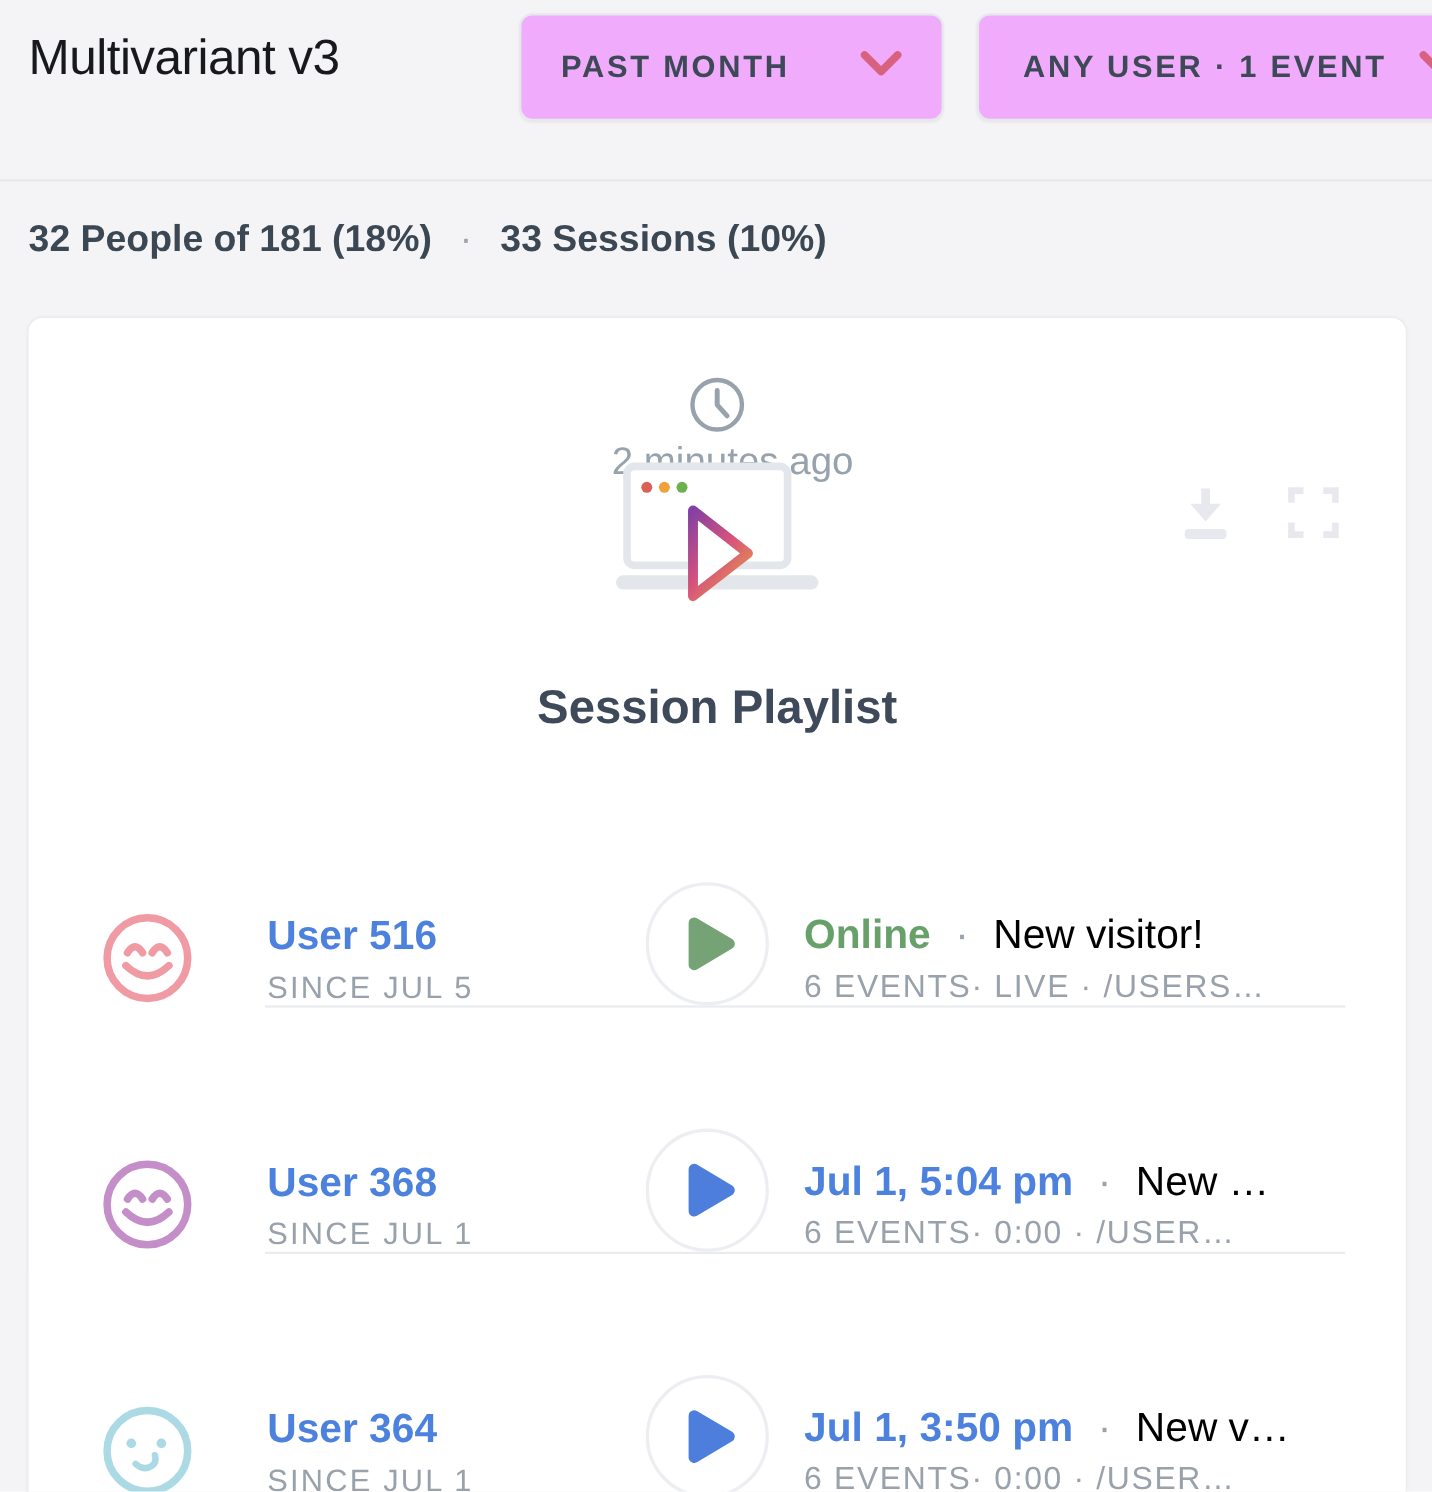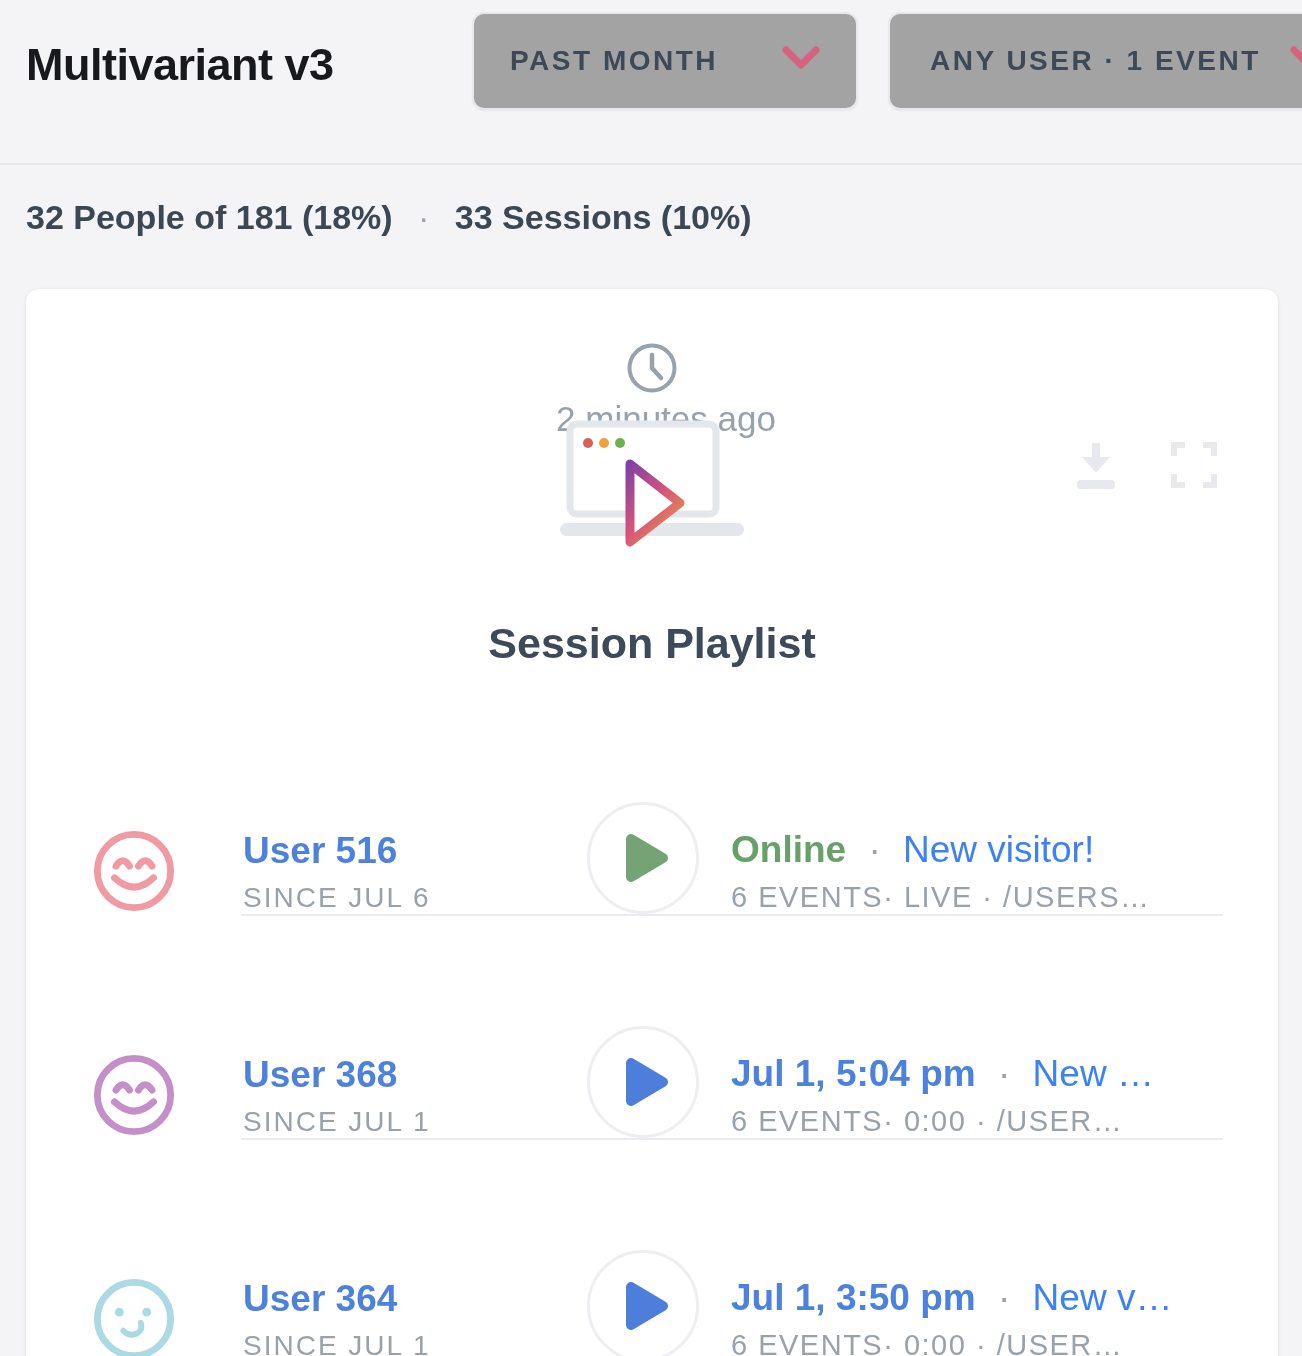--- a/index.html
+++ b/index.html
@@ -7,26 +7,26 @@
   body {
     position:relative;
     background:#f4f4f6;
     font-family:"Liberation Sans", sans-serif;
     overflow:hidden;
     color:#3e4a59;
   }
 
   
   .page-title {
-    position:absolute; left:26px; top:39px;
-    font-size:45px; font-weight:700; color:#17191d; letter-spacing:-0.5px;
+    position:absolute; left:26px; top:26px;
+    font-size:45px; font-weight:400; color:#17191d; letter-spacing:-0.5px;
   }
   .filter-btn {
     position:absolute; top:12px; height:98px;
-    background:#a3a3a3; border:2px solid #e7e8ec; border-radius:12px;
+    background:#f0abfc; border:2px solid #e7e8ec; border-radius:12px;
     box-shadow:0 1px 2px rgba(40,44,63,0.05);
     display:flex; align-items:center;
     font-size:28px; font-weight:700; letter-spacing:2.5px; color:#3d4956;
     cursor:pointer;
   }
   .date-filter { left:472px; width:386px; padding:0 36px; justify-content:space-between; }
   .user-filter { left:888px; width:478px; padding:0 40px; }
   .user-filter .edge-chevron { position:absolute; right:36px; }
   .header-divider { position:absolute; top:163px; left:0; width:1302px; height:2px; background:#e7e7ea; }
 
@@ -70,21 +70,21 @@
     background:#fff; border:3px solid #edeef2;
     display:flex; align-items:center; justify-content:center;
     flex:none; margin-right:32px; cursor:pointer;
   }
   .play-btn svg { display:block; margin-left:7px; }
 
   .status-col { flex:1; min-width:0; overflow:hidden; }
   .status-line { font-size:37px; margin-bottom:10px; white-space:nowrap; }
   .status-primary { font-weight:600; cursor:pointer; }
   .status-sep { color:#9aa2ac; margin:0 12px; }
-  .status-secondary { color:#3b82f6; }
+  .status-secondary { color:#000000; }
   .status-meta { font-size:29px; color:#99a1ab; letter-spacing:1.5px; white-space:nowrap; }
 </style>
 </head>
 <body>
 
 <div class="page-title">Multivariant v3</div>
 
 <div class="filter-btn date-filter">
   <span>PAST MONTH</span>
   <span>
@@ -167,21 +167,21 @@
           <g stroke-width="7" stroke-linecap="round" stroke="#f09ba3">
             <circle cx="44" cy="44" r="37.5"></circle>
             <path d="M25.5 39 Q32.5 28 39.5 39"></path>
             <path d="M48.5 39 Q55.5 28 62.5 39"></path>
             <path d="M24 51 Q44 70 64 51"></path>
           </g>
         </svg>
       </span>
       <span class="user-col">
         <div class="user-name" style="color: rgb(76, 130, 221);">User 516</div>
-        <div class="user-since">SINCE JUL 6</div>
+        <div class="user-since">SINCE JUL 5</div>
       </span>
       <span class="play-btn">
         <svg width="46" height="52" viewBox="0 0 46 52">
           <path d="M7 7 L39 26 L7 45 Z" stroke-width="10" stroke-linejoin="round" fill="#76a376" stroke="#76a376"></path>
         </svg>
       </span>
       <span class="status-col">
         <div class="status-line">
           <span class="status-primary" style="color: rgb(104, 160, 106);">Online</span>
           <span class="status-sep">·</span>

